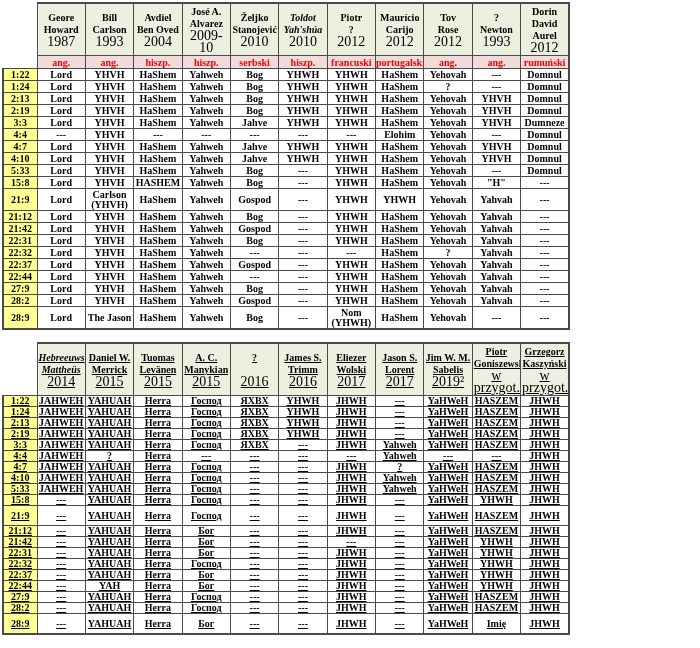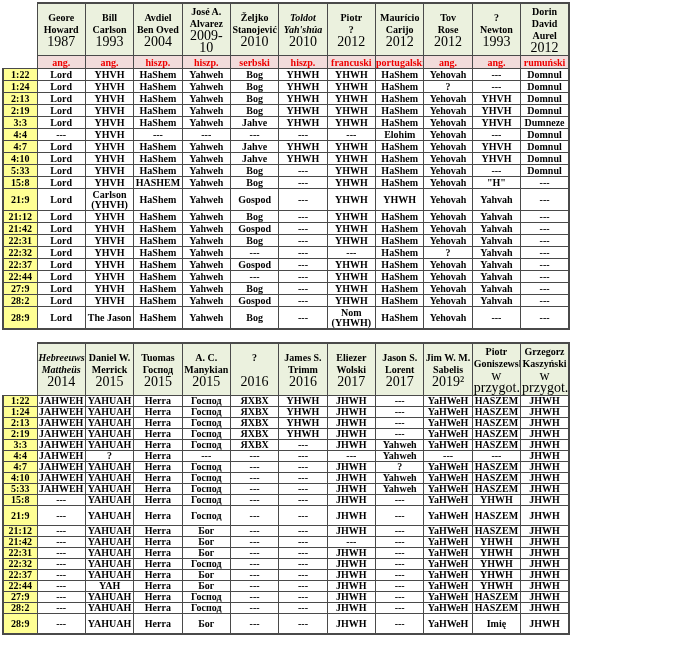--- a/index.html
+++ b/index.html
@@ -7,21 +7,21 @@
     width:700px;height:648px;overflow:hidden;
     font-family:"Liberation Serif","DejaVu Serif",serif;
     color:#000;
   }
   .page{padding:2px 2px 0 2px;}
   table.cmp{
     border-collapse:collapse;
     table-layout:fixed;
     width:568px;
   }
-  table.cmp + table.cmp{margin-top:12px;}
+  table.cmp + table.cmp{margin-top:12px;text-decoration:underline;}
   .cmp col.verse-col{width:34px;}
   .cmp th,.cmp td{
     border:1px solid var(--grid,#4a4a4a);
     text-align:center;
     vertical-align:middle;
     padding:0;
     overflow:hidden;
   }
   
   .cmp .corner{border:none;background:#fff;}
@@ -471,21 +471,21 @@
 Mattheüs</div>
             <div class="year">2014</div>
           </th>
           <th class="translator">
             <div class="name">Daniel W.
 Merrick</div>
             <div class="year">2015</div>
           </th>
           <th class="translator">
             <div class="name">Tuomas
-Господ</div>
+Levänen</div>
             <div class="year">2015</div>
           </th>
           <th class="translator">
             <div class="name">A. C.
 Manykian</div>
             <div class="year">2015</div>
           </th>
           <th class="translator">
             <div class="name">?</div>
             <div class="year">2016</div>

